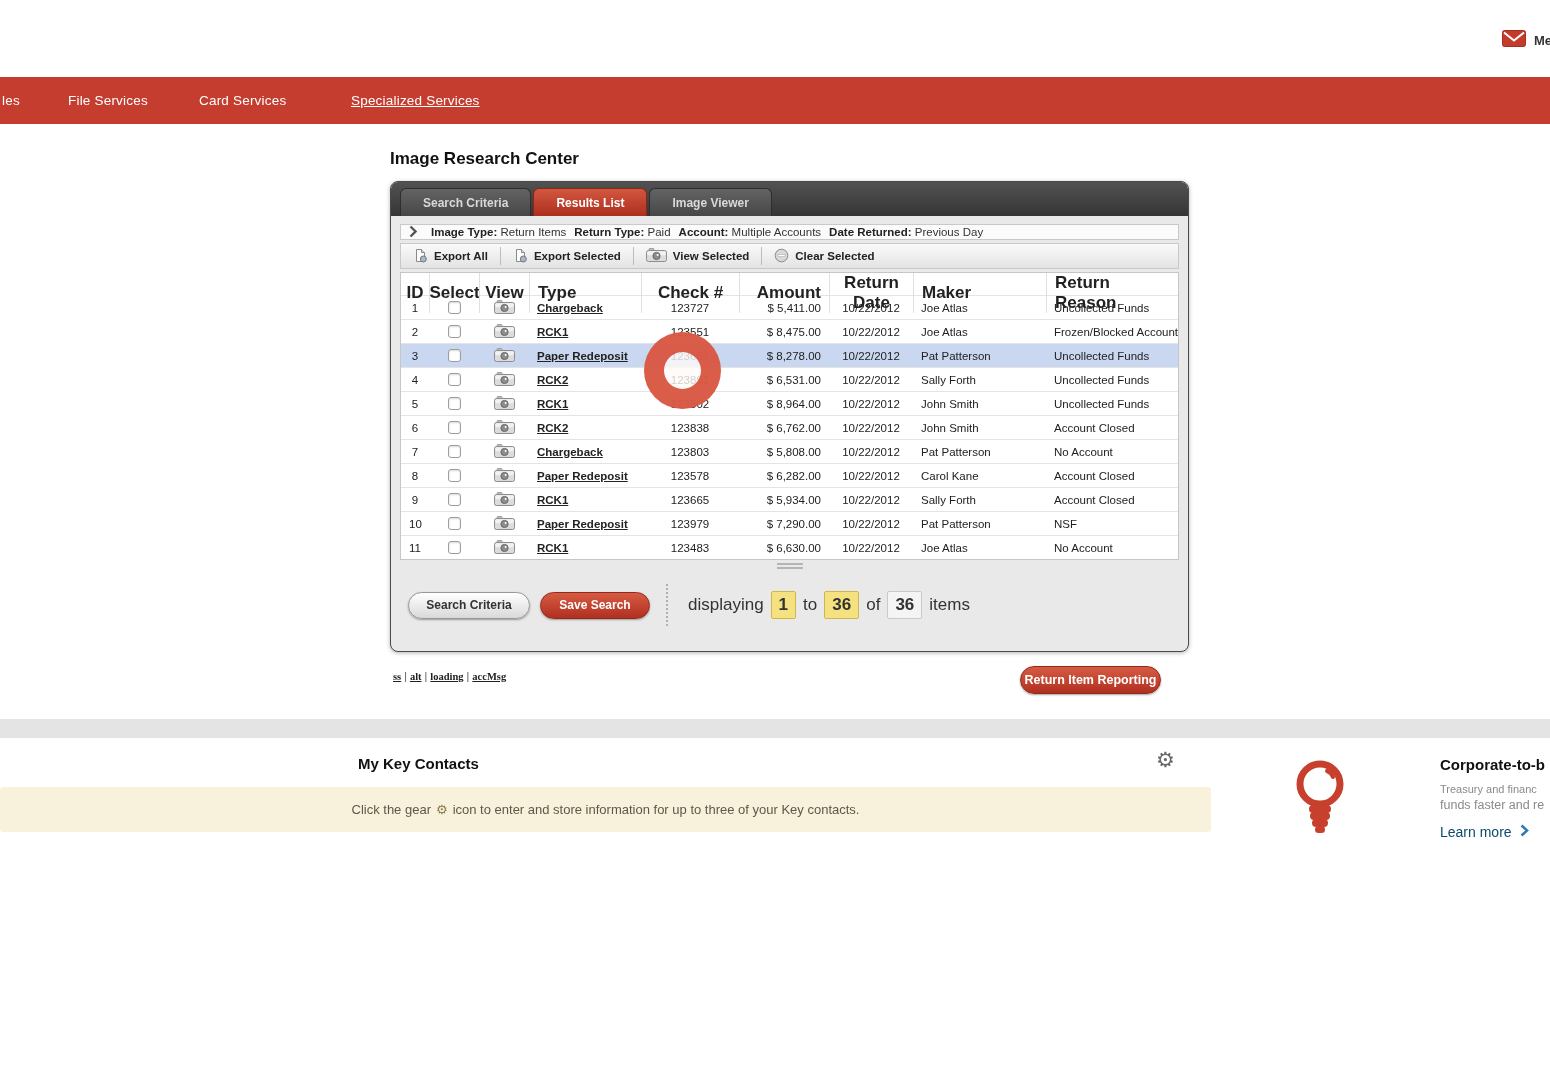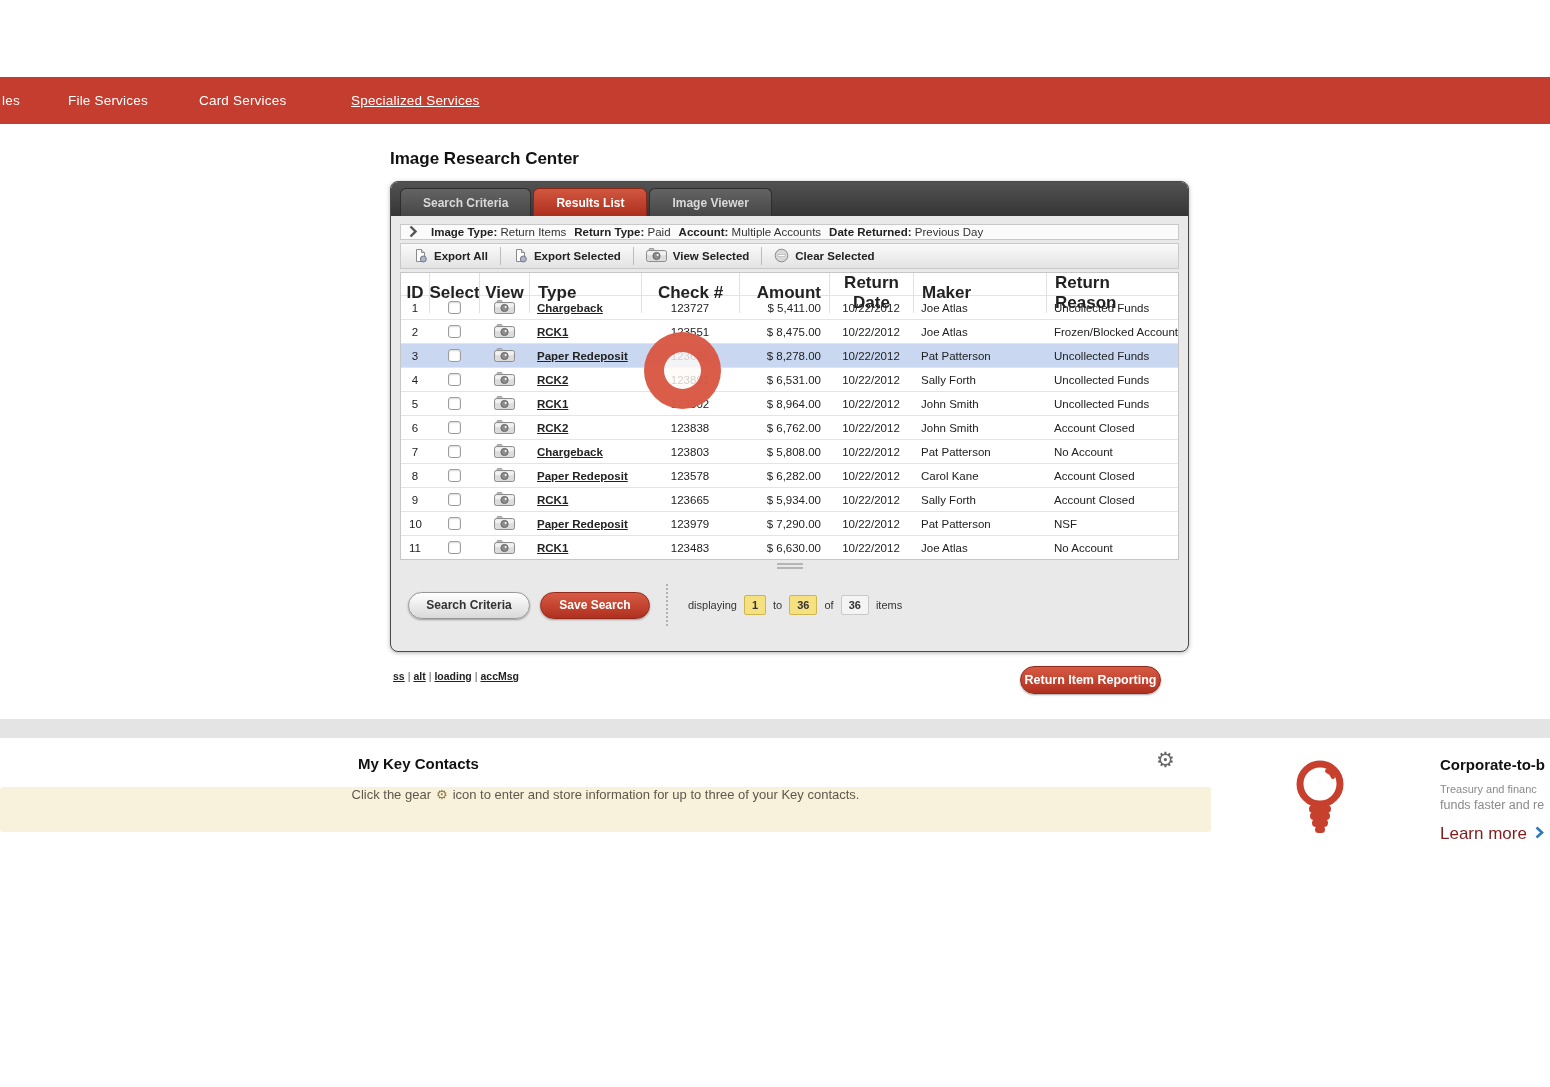--- a/index.html
+++ b/index.html
@@ -71,59 +71,70 @@
 
   .panel-footer { margin-top:12px; display:flex; align-items:center; padding-left:8px; height:48px; }
   .pill { border-radius:14px; height:27px; font-weight:bold; font-size:12px; cursor:pointer;
           font-family:inherit; }
   .btn-gray { width:122px; background:linear-gradient(#ffffff,#d9d9d9); border:1px solid #979797;
               color:#333; box-shadow:0 1px 2px rgba(0,0,0,.35); }
   .btn-red { background:linear-gradient(#d75b43,#b03020); border:1px solid #92291a; color:#fff;
              box-shadow:0 1px 2px rgba(0,0,0,.35); }
   .save-btn { width:110px; margin-left:10px; }
   .vdots { border-left:2px dotted #b0b0b0; height:42px; margin:0 20px 0 16px; }
-  .paging { display:flex; align-items:center; gap:7px; font-size:11px; color:#333; }
+  .paging { display:flex; align-items:center; gap:7px; font-size:17px; color:#333; }
   .pg-box { padding:3px 7px; font-weight:bold; border:1px solid #c9c9c9; background:#f4f4f4;
             border-radius:2px; }
   .pg-box.yellow { background:#f6e180; border-color:#cdb84f; }
 
   .links-row { position:absolute; left:393px; top:670px; font-size:10.5px; font-weight:bold; color:#222; }
-  .links-row a { color:#222; text-decoration:underline; cursor:pointer; }
+  .links-row a { color:#222; text-decoration:underline; cursor:pointer;font-family:Liberation Serif, serif; }
   .links-row .sep { font-weight:normal; color:#555; padding:0 3px; }
 
   .rir { position:absolute; left:1020px; top:666px; width:141px; height:28px; border-radius:14px;
          font-size:12.5px; }
 
   .cursor-donut { position:absolute; left:644px; top:332px; width:77px; height:77px; border-radius:50%;
                   border:20px solid rgba(211,70,47,.87); background:rgba(255,250,248,.8); z-index:50;
                   pointer-events:none; }
 
   .grayband { position:absolute; left:0; top:719px; width:100%; height:19px; background:#e4e4e4; }
 
   .contacts-title { position:absolute; left:358px; top:755px; font-size:15px; font-weight:bold; color:#111; }
   .gear-btn { position:absolute; left:1156px; top:750px; font-family:"DejaVu Sans", sans-serif;
               font-size:21px; color:#666; cursor:pointer; line-height:1; }
   .banner { position:absolute; left:0; top:787px; width:1211px; height:45px; background:#f8f1dc;
-            border-radius:3px; display:flex; justify-content:center;
+            border-radius:3px; display:flex; align-items:center; justify-content:center;
             font-size:13px; color:#5f584a; gap:5px; }
   .banner .inline-gear { font-family:"DejaVu Sans", sans-serif; font-size:13px; color:#8a7a45; }
 
   .bulb { position:absolute; left:1291px; top:758px; }
   .promo-title { position:absolute; left:1440px; top:756px; font-size:15px; font-weight:bold;
                  color:#111; white-space:nowrap; }
   .promo-line1 { position:absolute; left:1440px; top:783px; font-size:11px; color:#8a8a8a; white-space:nowrap; }
   .promo-line2 { position:absolute; left:1440px; top:798px; font-size:12.5px; color:#8a8a8a; white-space:nowrap; }
-  .learn-more { position:absolute; left:1440px; top:824px; font-size:17px; color:#7f1d1d;
+  .learn-more { position:absolute; left:1440px; top:824px; font-size:14px; color:#0c4a6e;
                 white-space:nowrap; cursor:pointer; display:flex; align-items:center; gap:8px; }
 </style>
 </head>
 <body>
 
 <div class="screen">
 
+  <header class="topbar">
+    <div class="mail">
+      <span>
+        <svg width="24" height="17" viewBox="0 0 24 17">
+            <rect x="0.5" y="0.5" width="23" height="16" rx="2" fill="#c43b2b" stroke="#a32f21"></rect>
+            <polyline points="2,2.5 12,10.5 22,2.5" fill="none" stroke="#fff" stroke-width="2"></polyline>
+          </svg>
+      </span>
+      <span>Me</span>
+    </div>
+  </header>
 
   <nav class="navbar" id="navbar">
       <span class="nav-item" style="left: 2px;">les</span>
       <span class="nav-item" style="left: 68px;">File Services</span>
       <span class="nav-item" style="left: 199px;">Card Services</span>
       <span class="nav-item" style="left: 351px; text-decoration: underline;">Specialized Services</span>
     </nav>
 
   <h1 class="page-title">Image Research Center</h1>
 

